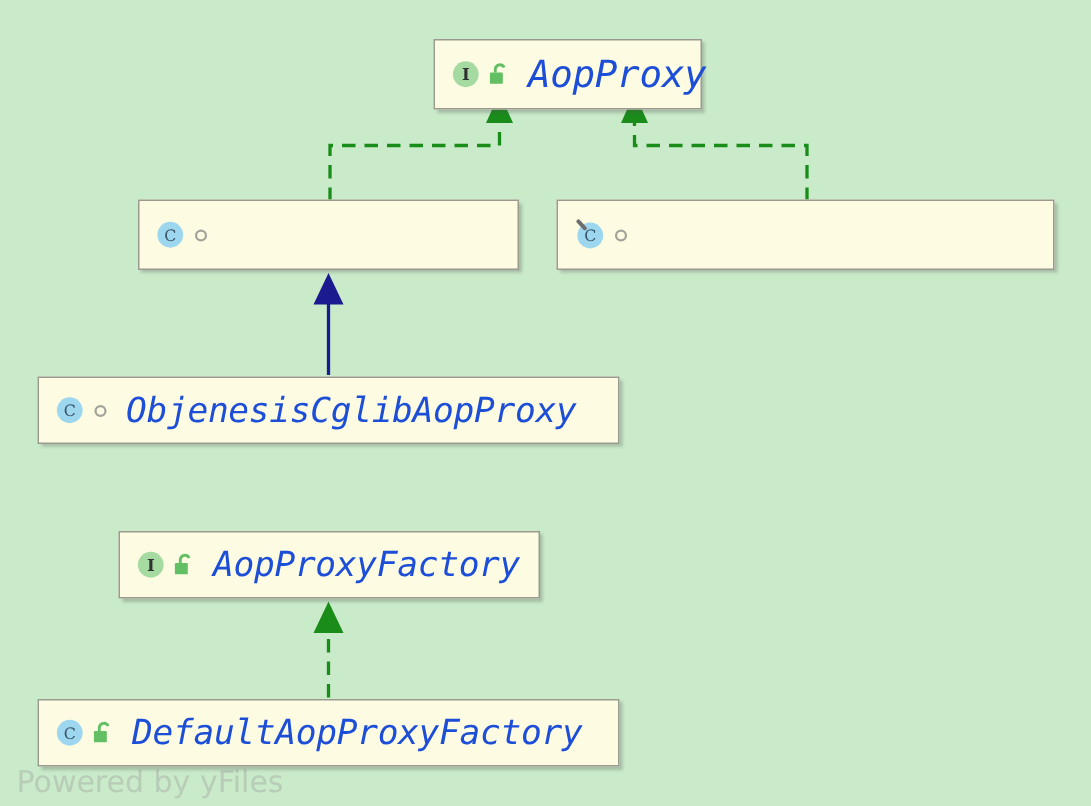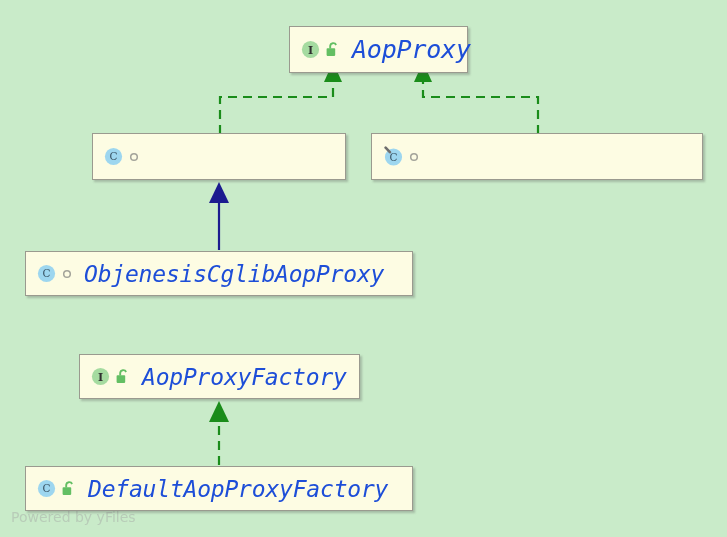--- a/index.html
+++ b/index.html
@@ -56,21 +56,21 @@
     letter-spacing: -0.2px;
     font-style: italic;
   }
   .size-lg .node-label { font-size: 25px; }
   .size-md .node-label { font-size: 23px; }
   .watermark {
     position: absolute;
     left: 11px;
     top: 509px;
     font-family: "DejaVu Sans", sans-serif;
-    font-size: 14px;
+    font-size: 20px;
     color: #b8ccb8;
     white-space: nowrap;
     z-index: 2;
   }
 </style>
 </head>
 <body>
 
 <div id="diagram">
 

